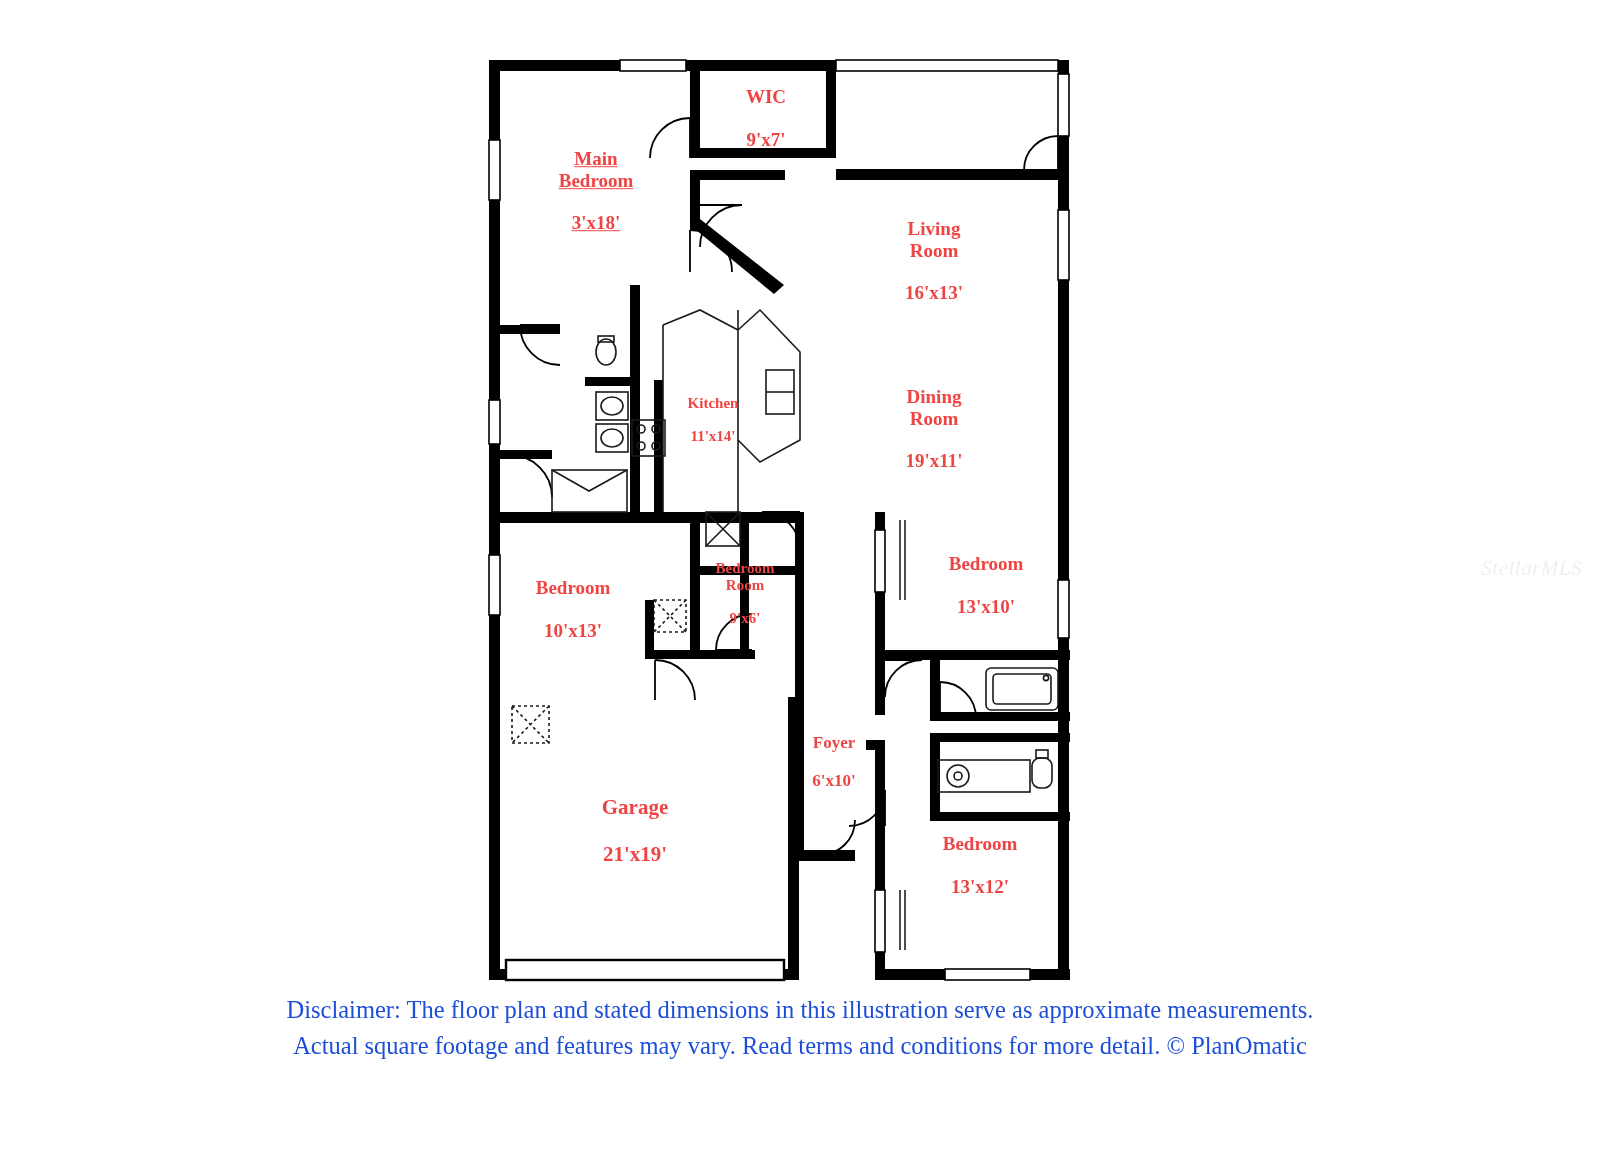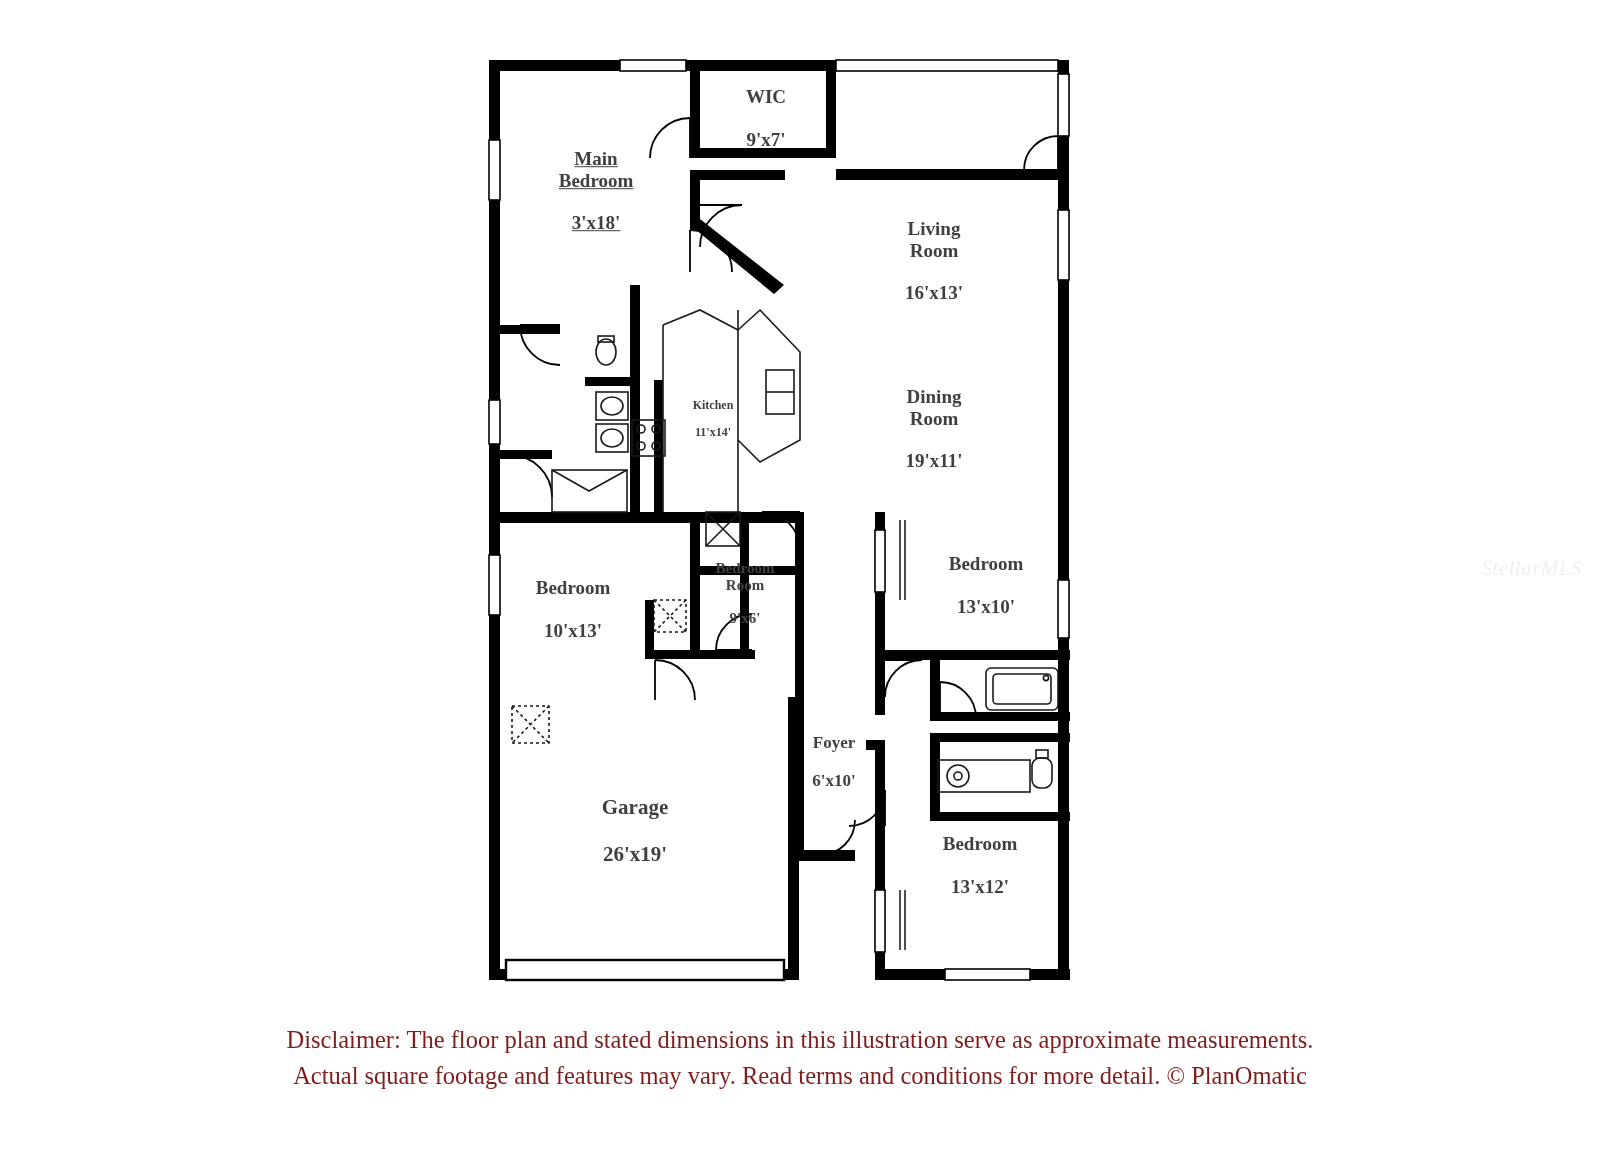--- a/index.html
+++ b/index.html
@@ -20,21 +20,21 @@
     left: 0;
     top: 0;
     width: 1600px;
     height: 1020px;
   }
   .room-label {
     position: absolute;
     text-align: center;
     font-family: "Liberation Serif", serif;
     font-weight: bold;
-    color: #404040;
+    color: #ef4444;
     line-height: 1.12;
     white-space: pre-line;
     transform: translate(-50%, -50%);
     pointer-events: none;
   }
   .room-name {
     display: block;
   }
   .room-dim {
     display: block;
@@ -46,26 +46,26 @@
     font-family: "Liberation Serif", serif;
     font-size: 21px;
     font-style: italic;
     color: #efefef;
     letter-spacing: 0.5px;
     user-select: none;
   }
   #disclaimer {
     position: absolute;
     left: 0;
-    top: 1022px;
+    top: 992px;
     width: 1600px;
     text-align: center;
     font-family: "Liberation Serif", serif;
     font-size: 24.5px;
-    color: #7f1d1d;
+    color: #1d4ed8;
     line-height: 1.45;
   }
   #disclaimer .line {
     display: block;
   }
 </style>
 </head>
 <body>
 
 <div id="page">
@@ -277,21 +277,21 @@
     <span class="room-dim">9'x7'</span>
   </div>
 
 
   <div class="room-label" style="left:934px; top:261px; font-size:19px;">
     <span class="room-name">Living
 Room</span>
     <span class="room-dim">16'x13'</span>
   </div>
 
-  <div class="room-label" style="left:713px; top:420px; font-size:12px;">
+  <div class="room-label" style="left:713px; top:420px; font-size:15px;">
     <span class="room-name">Kitchen</span>
     <span class="room-dim">11'x14'</span>
   </div>
 
   <div class="room-label" style="left:934px; top:429px; font-size:19px;">
     <span class="room-name">Dining
 Room</span>
     <span class="room-dim">19'x11'</span>
   </div>
 
@@ -311,21 +311,21 @@
     <span class="room-dim">9'x6'</span>
   </div>
 
   <div class="room-label" style="left:834px; top:762px; font-size:17px;">
     <span class="room-name">Foyer</span>
     <span class="room-dim">6'x10'</span>
   </div>
 
   <div class="room-label" style="left:635px; top:831px; font-size:21px;">
     <span class="room-name">Garage</span>
-    <span class="room-dim">26'x19'</span>
+    <span class="room-dim">21'x19'</span>
   </div>
 
   <div class="room-label" style="left:980px; top:865px; font-size:19px;">
     <span class="room-name">Bedroom</span>
     <span class="room-dim">13'x12'</span>
   </div>
 
   <div class="watermark">StellarMLS</div>
 
   <div id="disclaimer">

